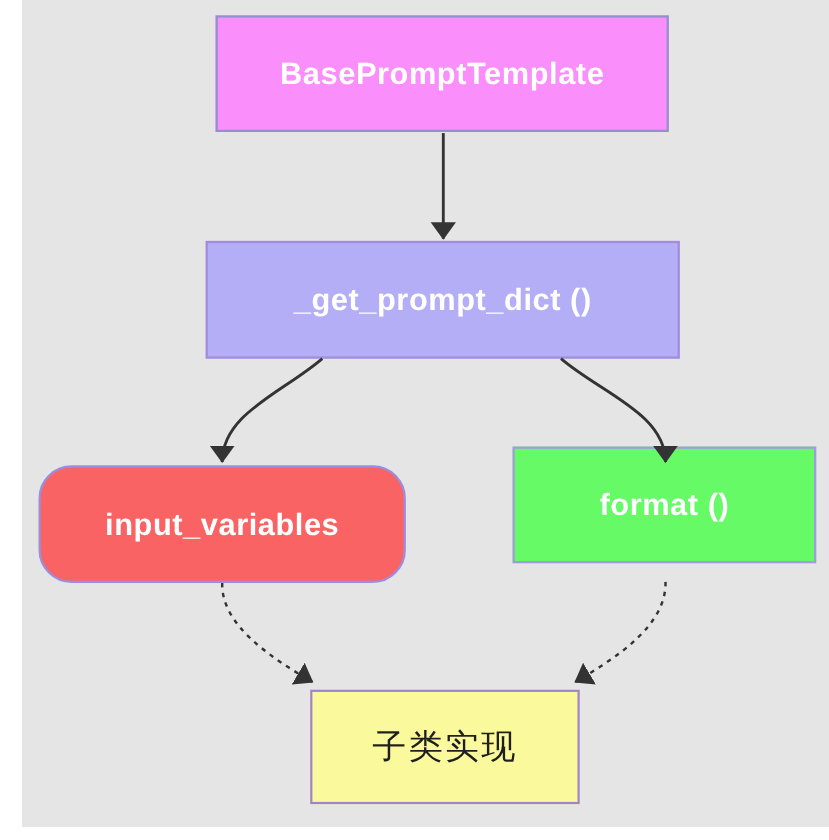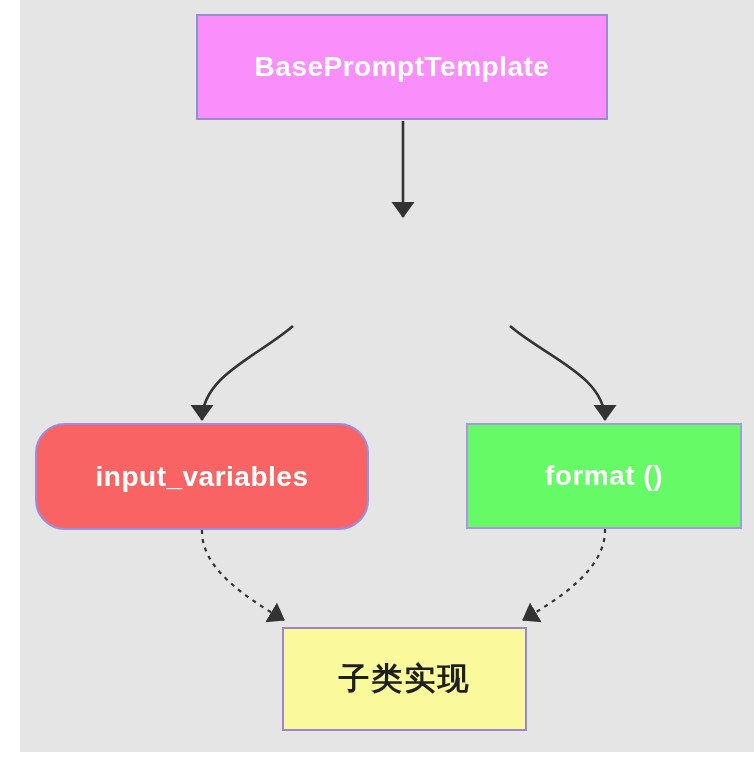--- a/index.html
+++ b/index.html
@@ -27,25 +27,25 @@
   }
   .node .label {
     font-size: 28px;
     font-weight: 600;
     letter-spacing: 0.5px;
     white-space: pre;
   }
   #node-base   { left: 176px; top: 14px;  width: 412px; height: 106px; }
   #node-get    { left: 167px; top: 219px; width: 431px; height: 107px; }
   #node-input  { left: 15px;  top: 423px; width: 334px; height: 107px; border-radius: 30px; }
-  #node-format { left: 446px; top: 423px; width: 276px; height: 106px; }
+  #node-format { left: 446px; top: 406px; width: 276px; height: 106px; }
   #node-sub    { left: 262px; top: 627px; width: 245px; height: 104px; border-width: 2.5px; }
   #node-sub .label {
     font-size: 31px;
-    font-weight: 700;
+    font-weight: 400;
     letter-spacing: 2px;
   }
   #edges {
     position: absolute;
     left: 0; top: 0;
     width: 754px;
     height: 764px;
     pointer-events: none;
   }
   .edge {
@@ -60,20 +60,23 @@
 </style>
 </head>
 <body>
 
 <div id="canvas">
 
   <div class="node" id="node-base" style="background-color: rgb(250, 142, 250); border-color: rgb(147, 144, 207); color: rgb(255, 255, 255);">
     <span class="label">BasePromptTemplate</span>
   </div>
 
+  <div class="node" id="node-get" style="background-color: rgb(179, 174, 245); border-color: rgb(164, 140, 220); color: rgb(255, 255, 255);">
+    <span class="label">_get_prompt_dict ()</span>
+  </div>
 
   <div class="node" id="node-input" style="background-color: rgb(250, 99, 99); border-color: rgb(153, 142, 226); color: rgb(255, 255, 255);">
     <span class="label">input_variables</span>
   </div>
 
   <div class="node" id="node-format" style="background-color: rgb(102, 250, 102); border-color: rgb(165, 154, 226); color: rgb(255, 255, 255);">
     <span class="label">format ()</span>
   </div>
 
   <div class="node" id="node-sub" style="background-color: rgb(250, 250, 156); border-color: rgb(158, 132, 200); color: rgb(31, 31, 31);">

